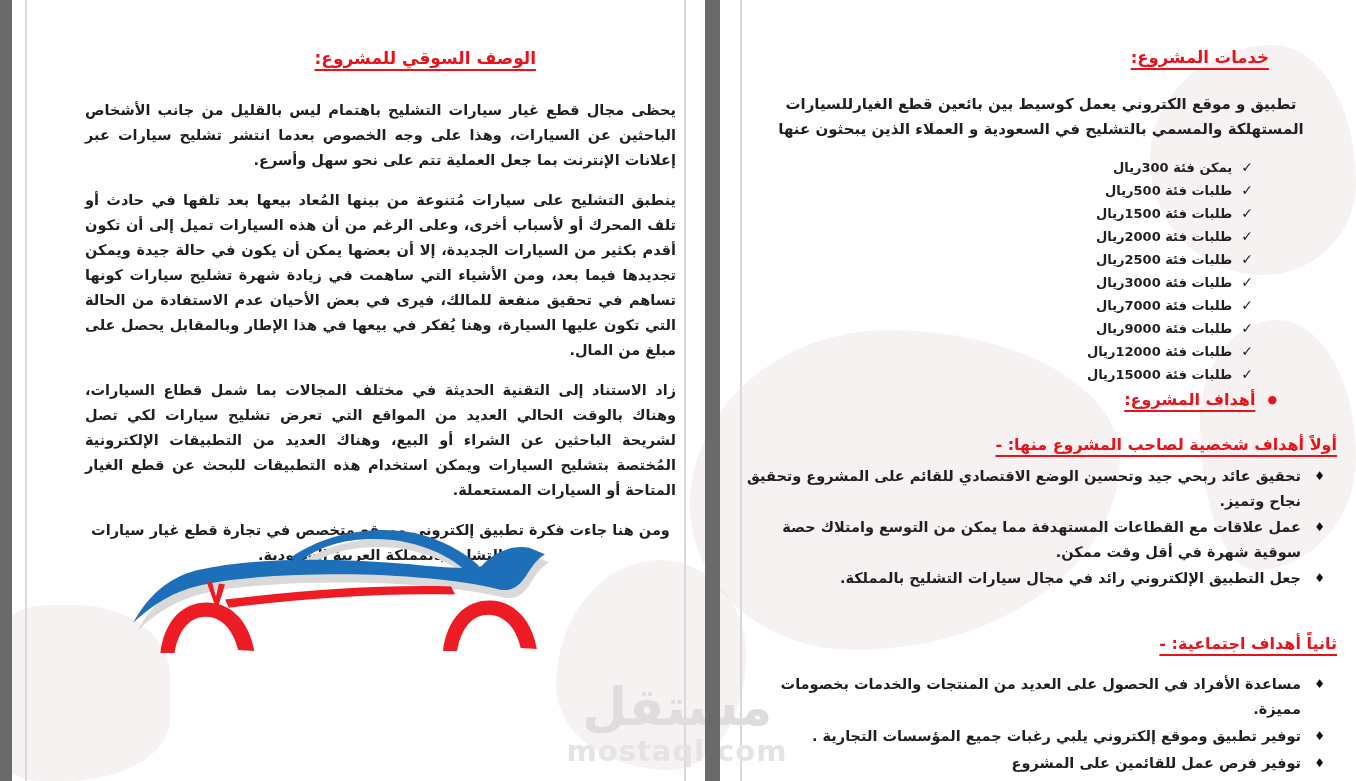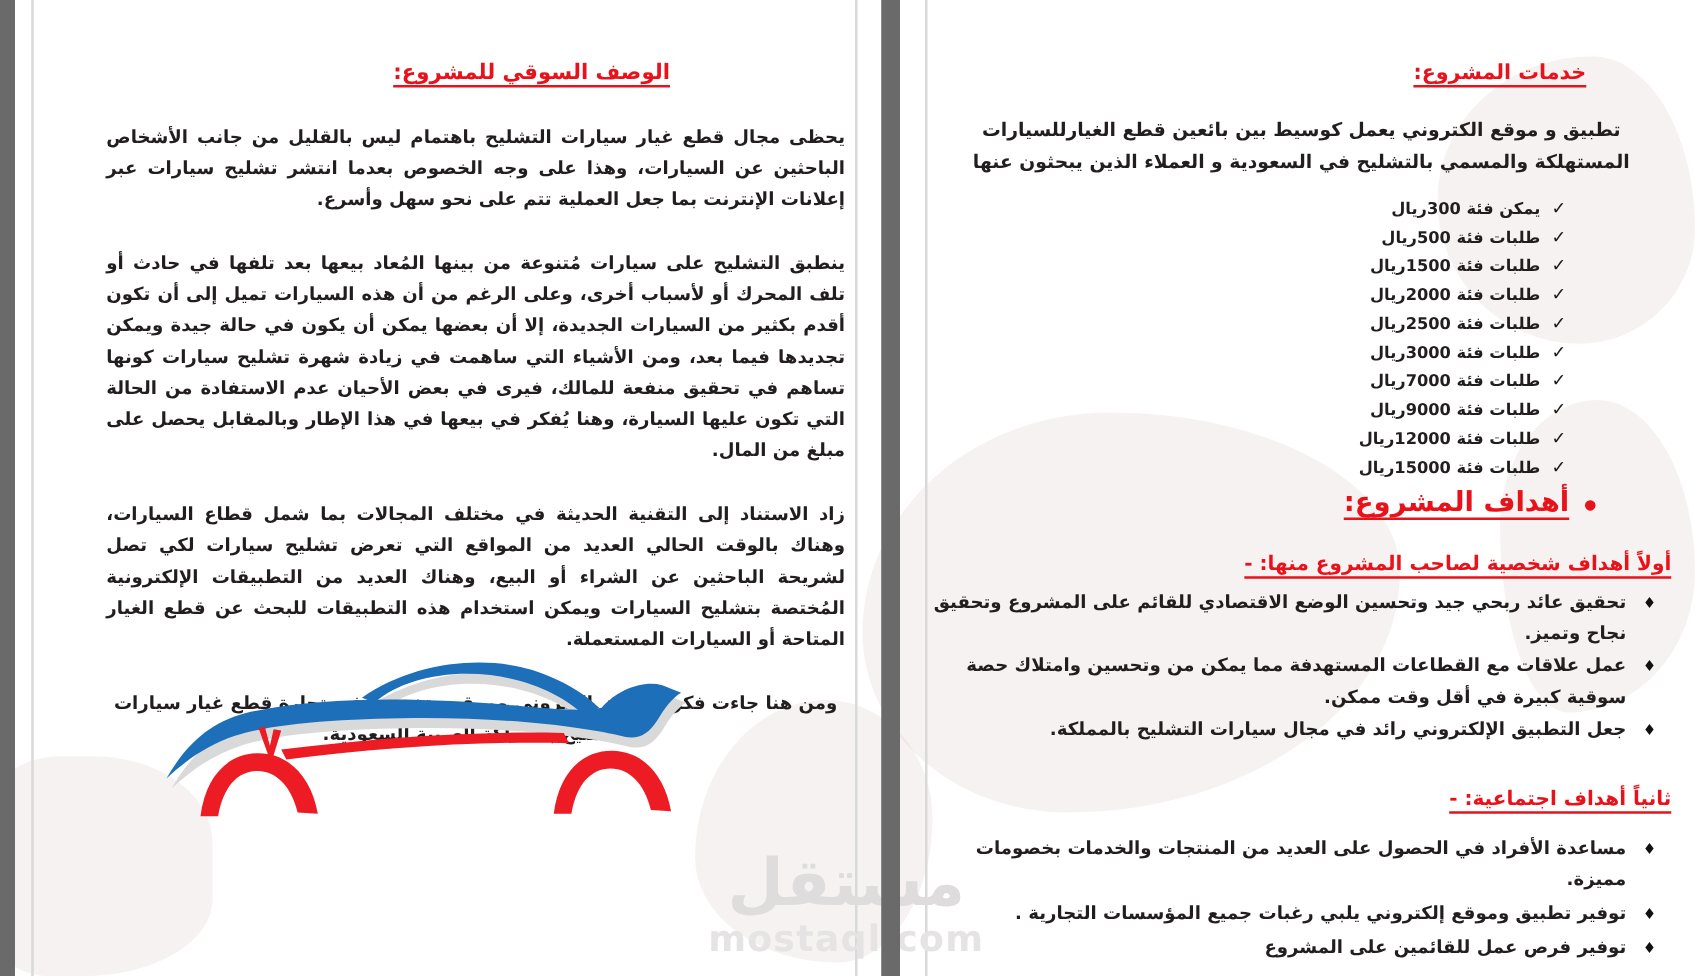--- a/index.html
+++ b/index.html
@@ -46,21 +46,21 @@
     line-height: 25px;
     text-align: justify;
     text-align-last: right;
     margin: 0;
   }
   .body-par.center { text-align: center; text-align-last: center; }
 
   
   .left-content  { position: absolute; left: 85px;  top: 0; width: 591px; z-index: 2; }
   .left-content .doc-heading { margin: 48px 140px 0 0; font-size: 17px; }
-  .left-content .body-par { margin-top: 26px; }
+  .left-content .body-par { margin-top: 15px; }
   .left-content .body-par.first { margin-top: 30px; }
 
   .car-logo { position: absolute; left: 118px; top: 521px; width: 434px; height: 138px; z-index: 2; }
 
   
   .right-content { position: absolute; left: 745px; top: 0; width: 592px; z-index: 2; }
   .right-content .doc-heading.main { margin: 48px 68px 0 0; font-size: 16.5px; text-align: right; }
   .intro { margin-top: 25px; font-size: 15px; }
 
   ul.checklist { list-style: none; margin: 14px 84px 0 0; padding: 0; }
@@ -68,34 +68,34 @@
     font-size: 13px; font-weight: bold; line-height: 22px;
     text-align: right; white-space: nowrap;
   }
   .check {
     display: inline-block; margin-left: 9px;
     font-weight: normal; font-size: 14px; color: #1c1c1c;
   }
 
   .objectives-row { margin: 4px 60px 0 0; text-align: right; }
   .red-dot { color: #e8121b; font-size: 11px; vertical-align: 2px; }
-  .objectives-row .doc-heading { display: inline-block; margin-right: 12px; font-size: 22px; }
+  .objectives-row .doc-heading { display: inline-block; margin-right: 12px; font-size: 16px; }
 
   .sub-heading { margin: 26px 0 0 0; font-size: 16px; }
 
   ul.diamond-list { list-style: none; margin: 10px 0 0 0; padding: 0; }
   ul.diamond-list li {
     position: relative; padding-right: 36px;
     font-size: 14.5px; font-weight: bold; line-height: 25px;
     text-align: right; margin-top: 1px;
   }
   .diamond { position: absolute; right: 12px; top: 0; font-size: 12px; color: #111; }
   ul.diamond-list.social { margin-top: 19px; }
   ul.diamond-list.social li { margin-top: 2px; }
-  .sub-heading.social { margin-top: 32px; }
+  .sub-heading.social { margin-top: 43px; }
 
   
   .watermark {
     position: absolute; left: 562px; top: 678px; width: 230px;
     text-align: center; z-index: 4; pointer-events: none;
   }
   .wm-ar { font-size: 52px; line-height: 58px; font-weight: bold; color: #dedcdc; }
   .wm-en { font-size: 29px; line-height: 30px; font-weight: bold; letter-spacing: 1px; color: #e5e3e3; }
 </style>
 </head>
@@ -158,21 +158,21 @@
       <li><span class="check">✓</span><span>طلبات فئة 15000ريال</span></li>
     </ul>
 
     <div class="objectives-row">
       <span class="red-dot">●</span><span class="doc-heading">أهداف المشروع:</span>
     </div>
 
     <span class="doc-heading sub-heading">أولاً أهداف شخصية لصاحب المشروع منها: -</span>
     <ul class="diamond-list">
       <li><span class="diamond">♦</span><span>تحقيق عائد ربحي جيد وتحسين الوضع الاقتصادي للقائم على المشروع وتحقيق نجاح وتميز.</span></li>
-      <li><span class="diamond">♦</span><span>عمل علاقات مع القطاعات المستهدفة مما يمكن من وتحسين وامتلاك حصة سوقية كبيرة في أقل وقت ممكن.</span></li>
+      <li><span class="diamond">♦</span><span>عمل علاقات مع القطاعات المستهدفة مما يمكن من التوسع وامتلاك حصة سوقية شهرة في أقل وقت ممكن.</span></li>
       <li><span class="diamond">♦</span><span>جعل التطبيق الإلكتروني رائد في مجال سيارات التشليح بالمملكة.</span></li>
     </ul>
 
     <span class="doc-heading sub-heading social">ثانياً أهداف اجتماعية: -</span>
     <ul class="diamond-list social">
       <li><span class="diamond">♦</span><span>مساعدة الأفراد في الحصول على العديد من المنتجات والخدمات بخصومات مميزة.</span></li>
       <li><span class="diamond">♦</span><span>توفير تطبيق وموقع إلكتروني يلبي رغبات جميع المؤسسات التجارية .</span></li>
       <li><span class="diamond">♦</span><span>توفير فرص عمل للقائمين على المشروع</span></li>
     </ul>
   </div>

